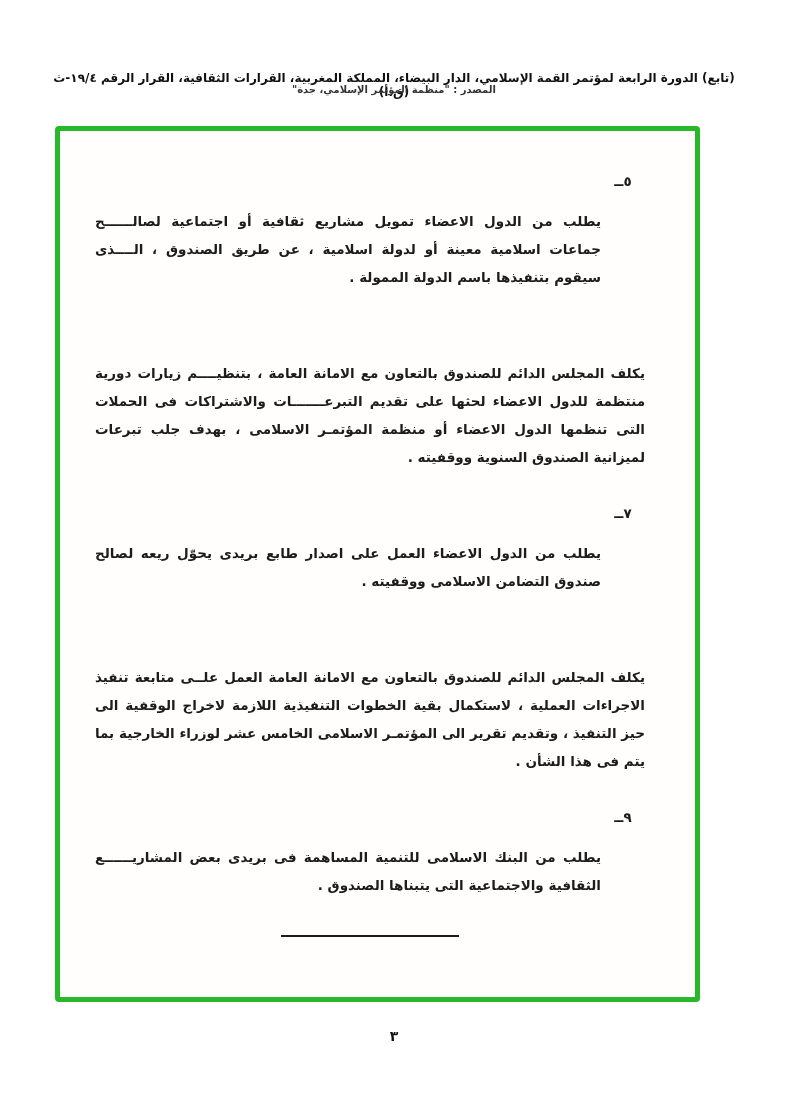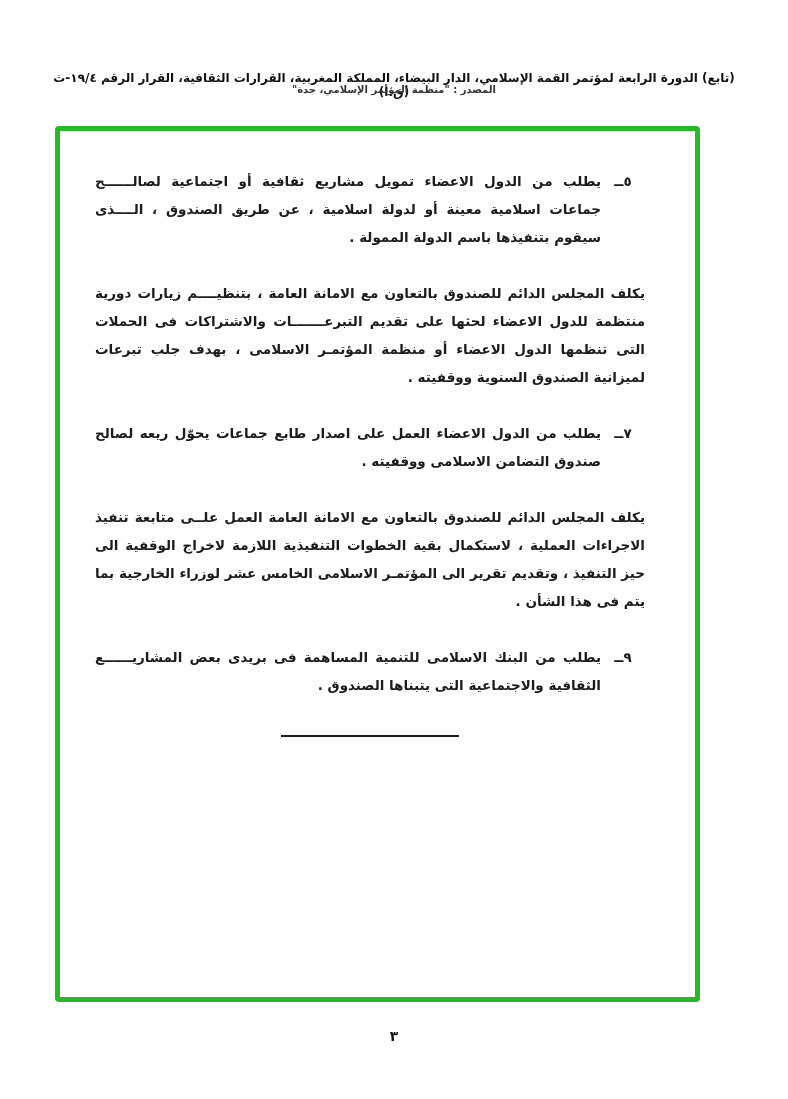--- a/index.html
+++ b/index.html
@@ -69,20 +69,21 @@
     letter-spacing: 0.3px;
   }
   .item-number {
     flex: none;
     width: 44px;
     text-align: center;
   }
   .item-text {
     flex: 1;
     text-align: justify;
+    margin-top: 40px;
   }
   .section-divider {
     width: 178px;
     height: 2px;
     background: #1c1c1c;
     margin: 36px auto 0 auto;
   }
   .page-number {
     position: absolute;
     top: 1028px;
@@ -108,21 +109,21 @@
       <span class="item-number">٥ــ</span>
       <span class="item-text">يطلب من الدول الاعضاء تمويل مشاريع ثقافية أو اجتماعية لصالــــــح جماعات اسلامية معينة أو لدولة اسلامية ، عن طريق الصندوق ، الــــذى سيقوم بتنفيذها باسم الدولة الممولة .</span>
     </div>
 
     <div class="resolution-item">
       <span class="item-text">يكلف المجلس الدائم للصندوق بالتعاون مع الامانة العامة ، بتنظيــــم زيارات دورية منتظمة للدول الاعضاء لحثها على تقديم التبرعـــــــات والاشتراكات فى الحملات التى تنظمها الدول الاعضاء أو منظمة المؤتمـر الاسلامى ، بهدف جلب تبرعات لميزانية الصندوق السنوية ووقفيته .</span>
     </div>
 
     <div class="resolution-item">
       <span class="item-number">٧ــ</span>
-      <span class="item-text">يطلب من الدول الاعضاء العمل على اصدار طابع جماعات يحوّل ريعه لصالح صندوق التضامن الاسلامى ووقفيته .</span>
+      <span class="item-text">يطلب من الدول الاعضاء العمل على اصدار طابع بريدى يحوّل ريعه لصالح صندوق التضامن الاسلامى ووقفيته .</span>
     </div>
 
     <div class="resolution-item">
       <span class="item-text">يكلف المجلس الدائم للصندوق بالتعاون مع الامانة العامة العمل علــى متابعة تنفيذ الاجراءات العملية ، لاستكمال بقية الخطوات التنفيذية اللازمة لاخراج الوقفية الى حيز التنفيذ ، وتقديم تقرير الى المؤتمـر الاسلامى الخامس عشر لوزراء الخارجية بما يتم فى هذا الشأن .</span>
     </div>
 
     <div class="resolution-item">
       <span class="item-number">٩ــ</span>
       <span class="item-text">يطلب من البنك الاسلامى للتنمية المساهمة فى بريدى بعض المشاريــــــع الثقافية والاجتماعية التى يتبناها الصندوق .</span>
     </div>

